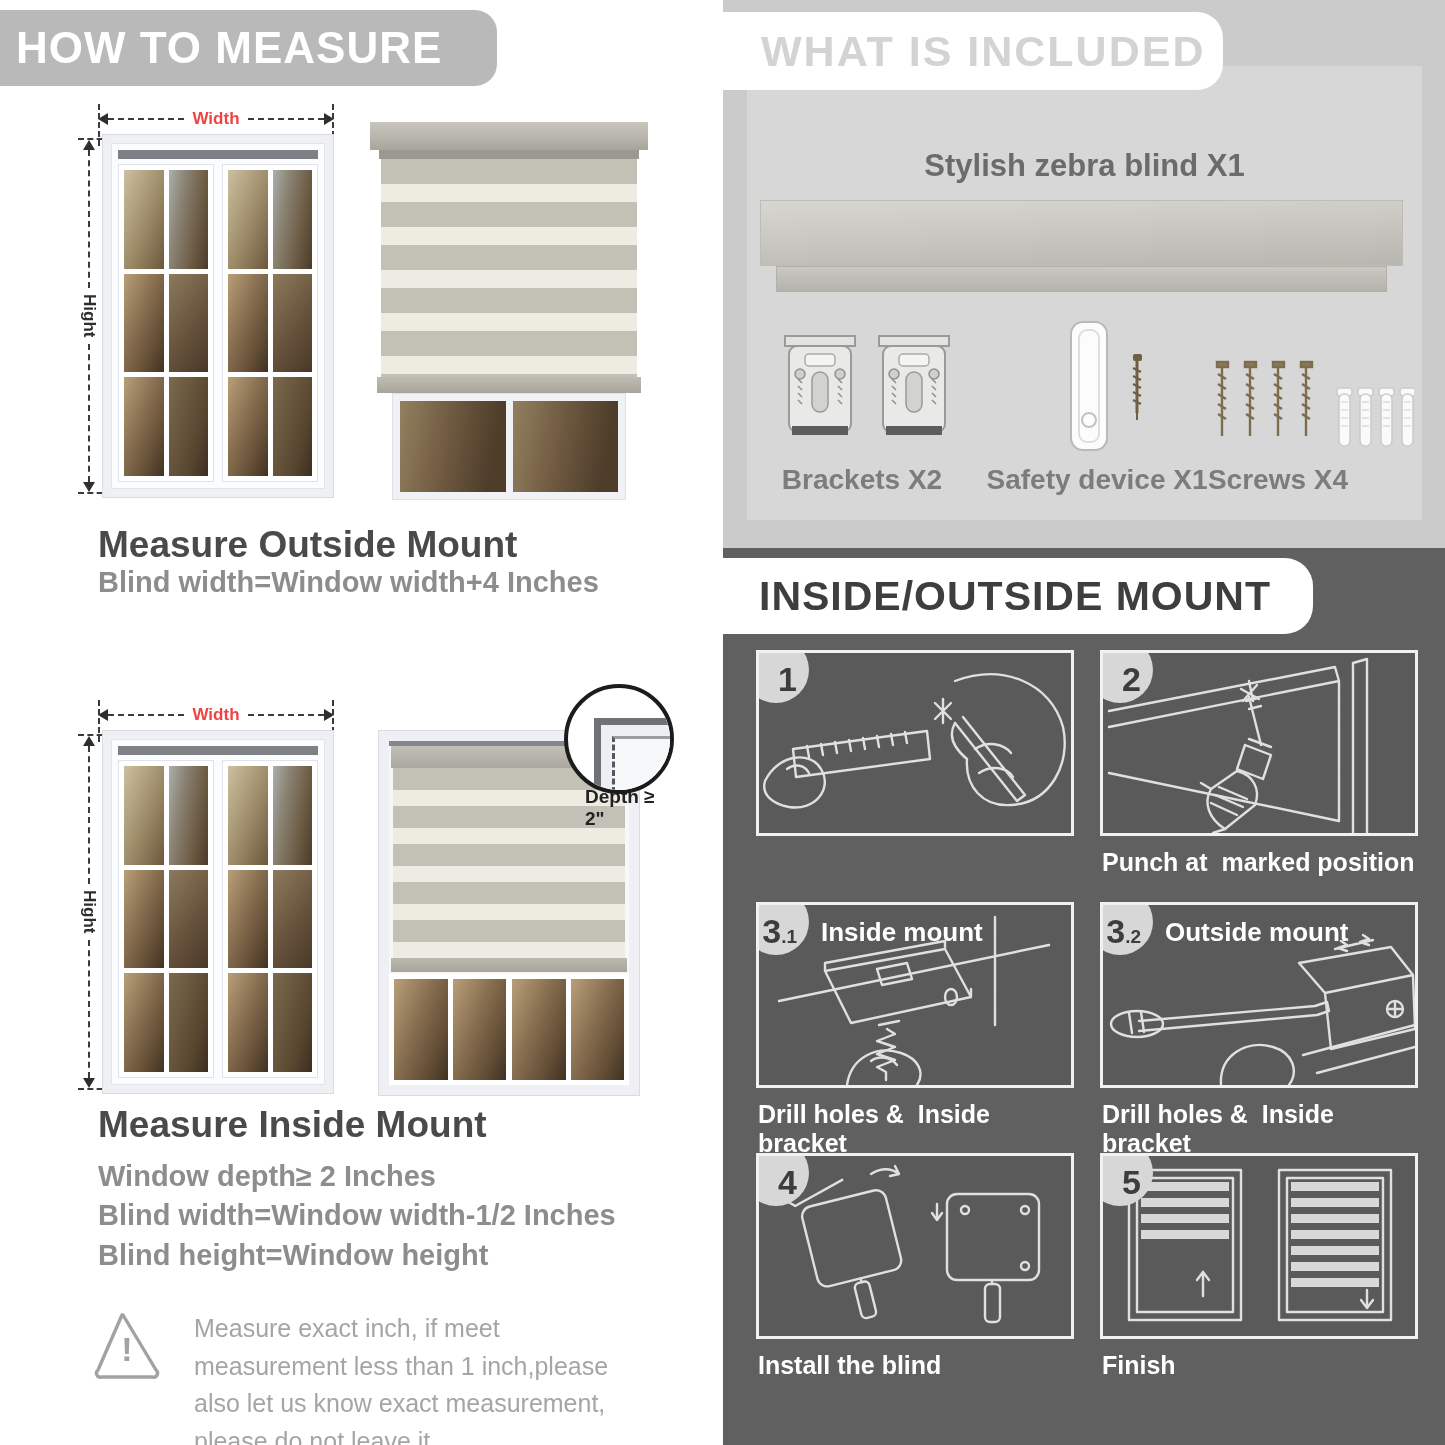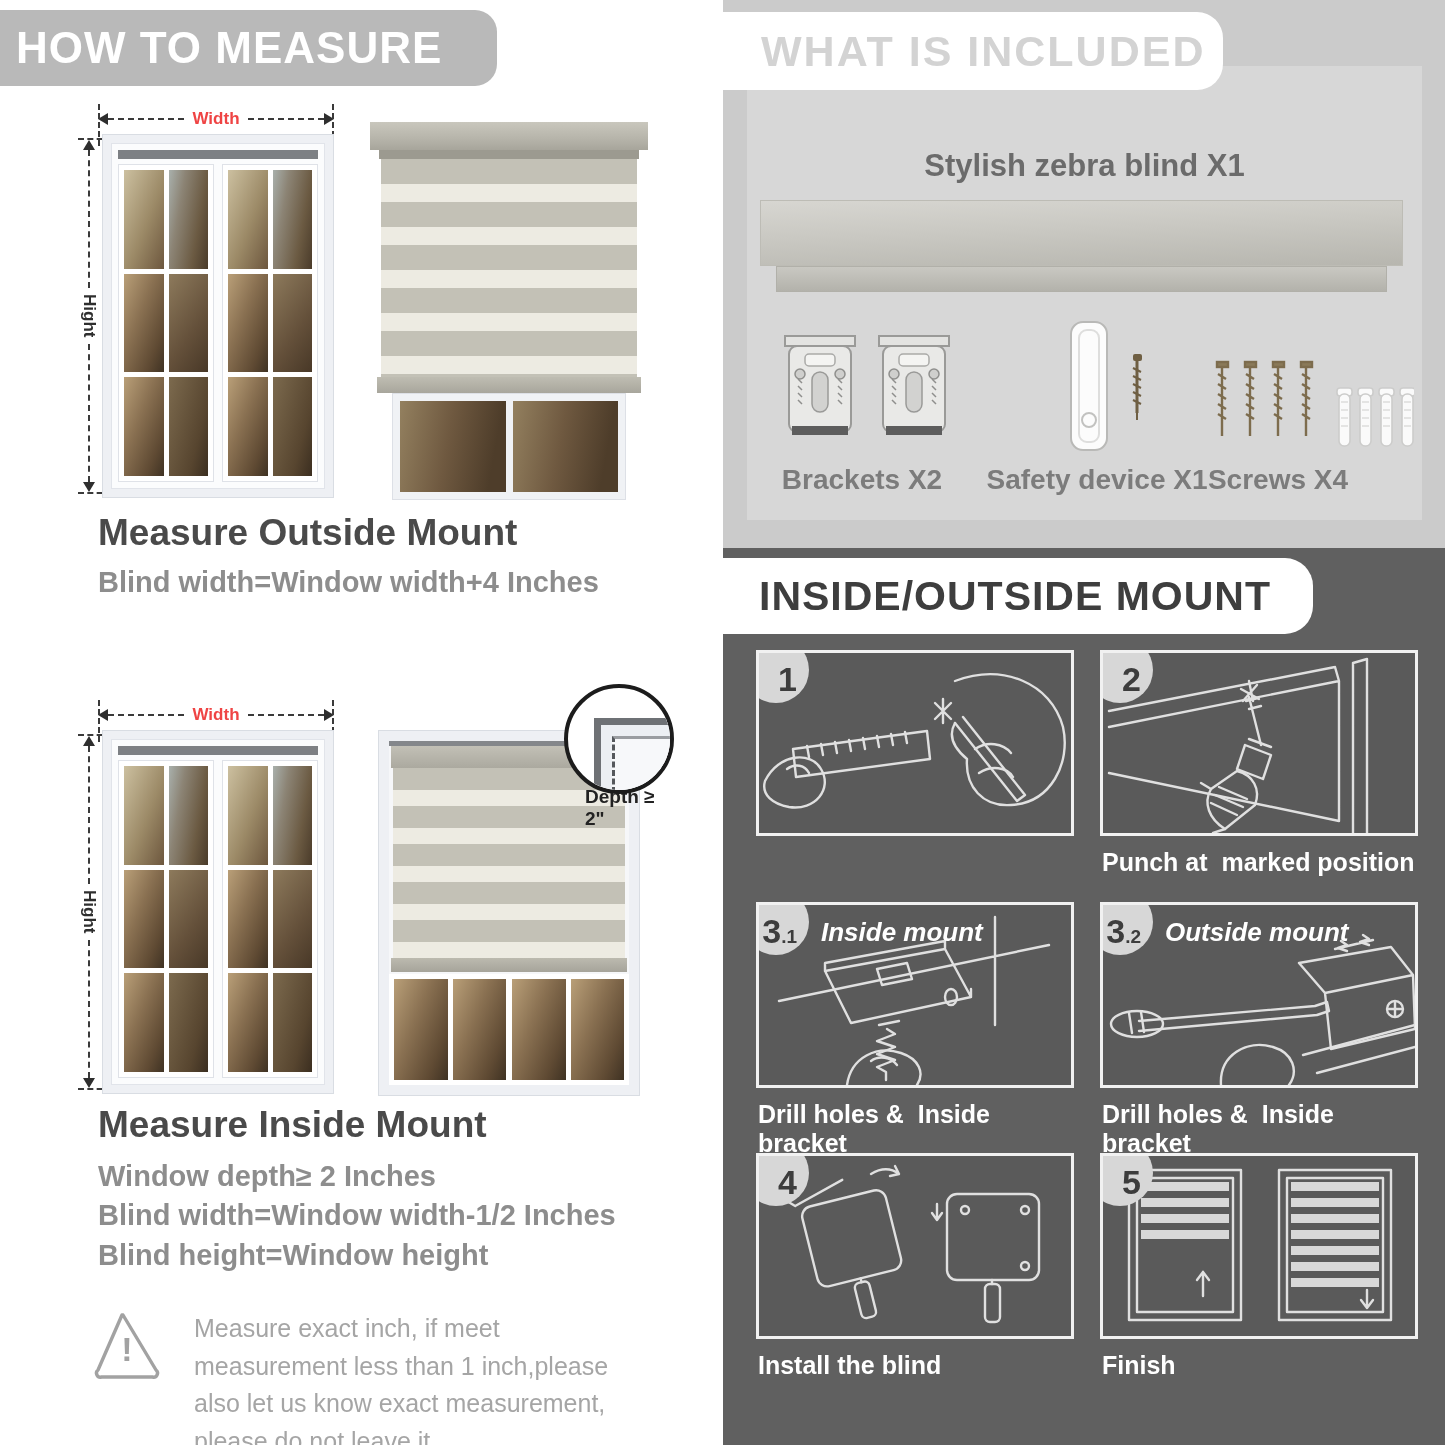--- a/index.html
+++ b/index.html
@@ -108,21 +108,21 @@
   .mount-header span{display:block;line-height:76px;padding-left:36px;color:#3e3e3e;font-weight:700;
                 font-size:41px;letter-spacing:1px;}
   .step{position:absolute;width:318px;}
   .step-box{position:relative;height:186px;background:#5a5a5a;border:3px solid #f1f1f1;
             overflow:hidden;box-sizing:border-box;}
   .step-box svg{position:absolute;left:0;top:0;width:100%;height:100%;}
   .num{position:absolute;top:-16px;left:-16px;width:66px;height:66px;border-radius:50%;
        background:#d7d7d7;color:#3d3d3d;display:flex;align-items:flex-end;justify-content:flex-end;
        padding:0 12px 7px 0;box-sizing:border-box;font-weight:700;font-size:34px;line-height:1;}
   .num .sub{font-size:19px;padding-bottom:2px;}
-  .step-title{position:absolute;top:12px;left:62px;color:#fff;font-weight:700;font-size:26px;font-style:italic;}
+  .step-title{position:absolute;top:12px;left:62px;color:#fff;font-weight:700;font-size:26px;}
   .caption{margin:12px 0 0 2px;color:#fff;font-weight:700;font-size:25px;white-space:pre-wrap;}
 
   svg.sketch *{stroke:#e0e0e0;stroke-width:2.4;fill:none;stroke-linecap:round;stroke-linejoin:round;}
   svg.sketch .fillbar{fill:#d8d8d8;stroke:none;}
 </style>
 </head>
 <body>
 
 <div class="left-half">
 
@@ -180,21 +180,21 @@
       <div class="headrail-lip"></div>
       <div class="zebra"></div>
       <div class="bottomrail"></div>
       <div class="winbottom">
         <div class="bigpane"></div>
         <div class="bigpane"></div>
       </div>
     </div>
   </div>
 
-  <h2 class="sec-title" style="top:512px;">Measure Outside Mount</h2>
+  <h2 class="sec-title" style="top:524px;">Measure Outside Mount</h2>
   <p class="sec-line" style="top:566px;">Blind width=Window width+4 Inches</p>
 
   <div class="abs" style="left:78px;top:700px;width:600px;height:400px;">
     <div class="winfig" style="left:0;top:0;">
       <div class="harrow">
         <span class="ah l"></span>
         <span class="dash"></span>
         <span class="lbl">Width</span>
         <span class="dash"></span>
         <span class="ah r"></span>

